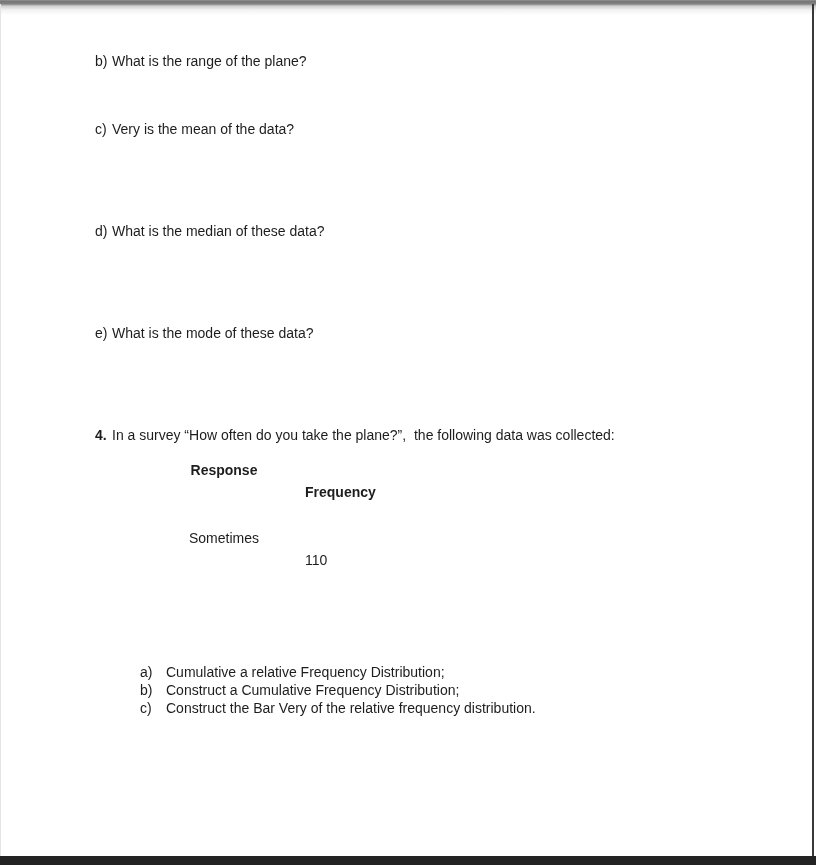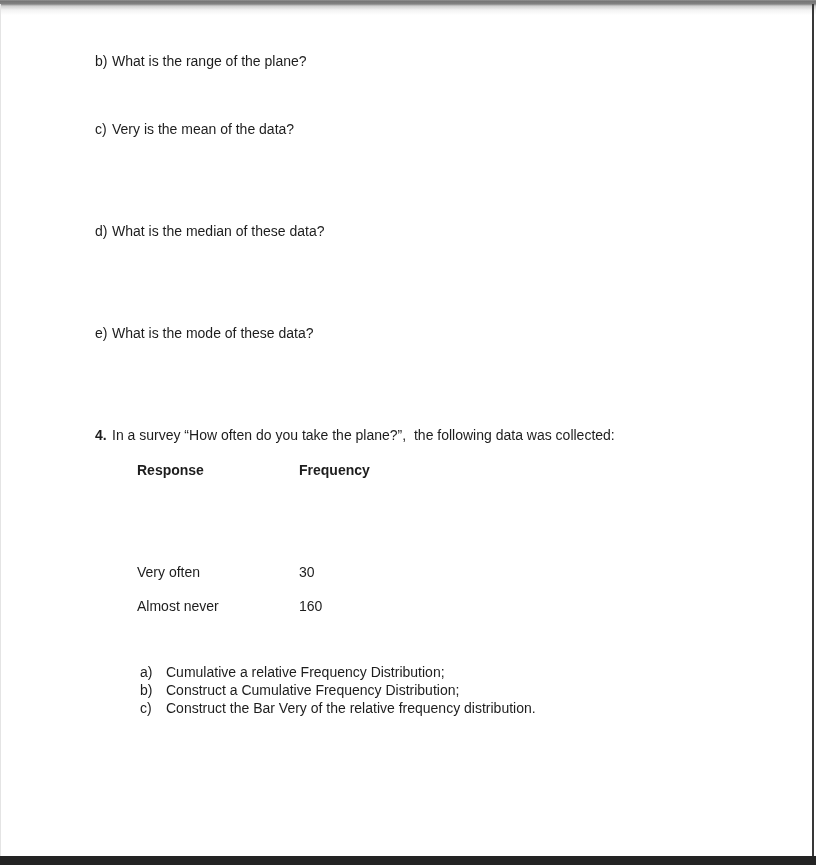--- a/index.html
+++ b/index.html
@@ -56,25 +56,26 @@
     white-space: pre-wrap;
   }
   .q-line   { left: 95px; }
   .q-marker { flex: 0 0 17px; }
   .sub-line   { left: 140px; }
   .sub-marker { flex: 0 0 26px; }
   .bold { font-weight: 700; }
   
   .t-row {
     position: absolute;
-    left: 137px;
+    left: 143px;
     display: flex;
+    text-align: center;
   }
   .t-c1 { flex: 0 0 162px; }
-  .t-c2 { flex: 0 0 auto; }
+  .t-c2 { flex: 0 0 auto; margin-top: 22px; }
 
   .top-b  { top: 53px; }
   .top-c  { top: 121px; }
   .top-d  { top: 223px; }
   .top-e  { top: 325px; }
   .top-q4 { top: 427px; }
   .top-th { top: 462px; }
   .top-r0 { top: 496px; }
   .top-r1 { top: 530px; }
   .top-r2 { top: 564px; }
@@ -117,30 +118,26 @@
     <span class="q-marker bold">4.</span>
     <span>In a survey “How often do you take the plane?”,  the following data was collected:</span>
   </div>
 
   <div class="t-row top-th">
     <span class="t-c1 bold">Response</span>
     <span class="t-c2 bold">Frequency</span>
   </div>
 
 
-
-  <div class="t-row top-r2">
-    <span class="t-c1">Very often</span>
-    <span class="t-c2">30</span>
+  <div class="t-row top-r1">
+    <span class="t-c1">Sometimes</span>
+    <span class="t-c2">110</span>
   </div>
 
-  <div class="t-row top-r3">
-    <span class="t-c1">Almost never</span>
-    <span class="t-c2">160</span>
-  </div>
+
 
   <div class="line sub-line top-sa">
     <span class="sub-marker">a)</span>
     <span>Cumulative a relative Frequency Distribution;</span>
   </div>
 
   <div class="line sub-line top-sb">
     <span class="sub-marker">b)</span>
     <span>Construct a Cumulative Frequency Distribution;</span>
   </div>

